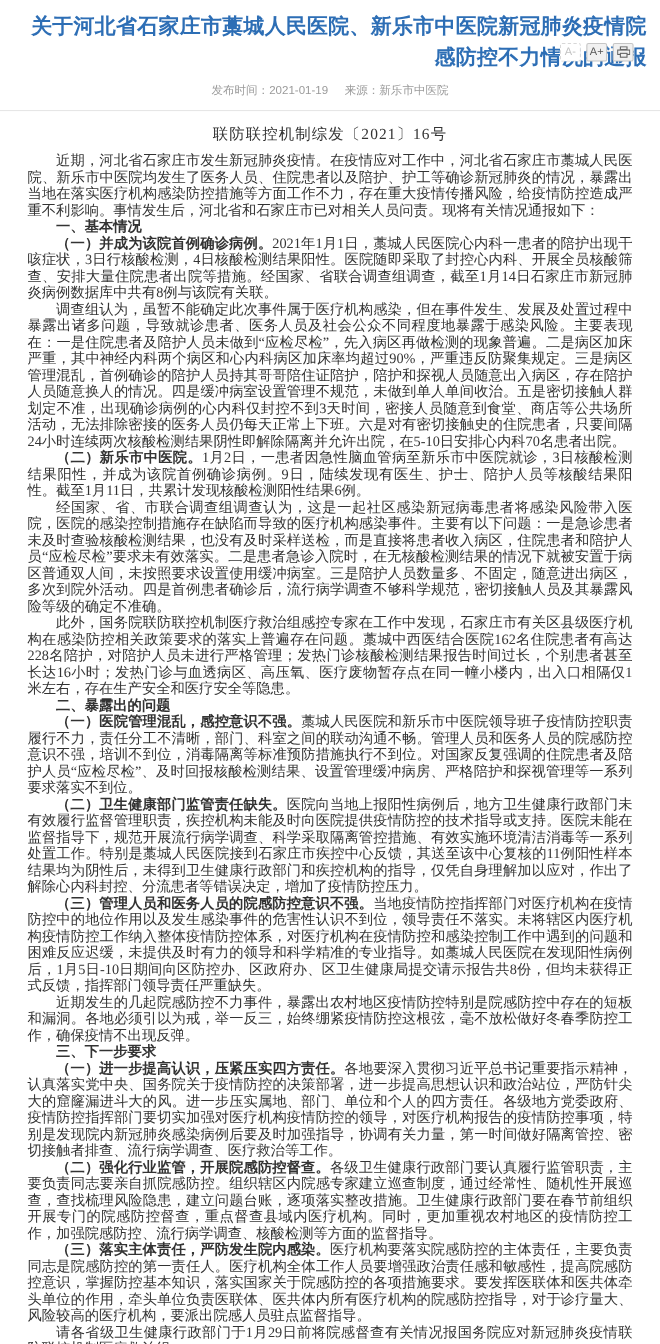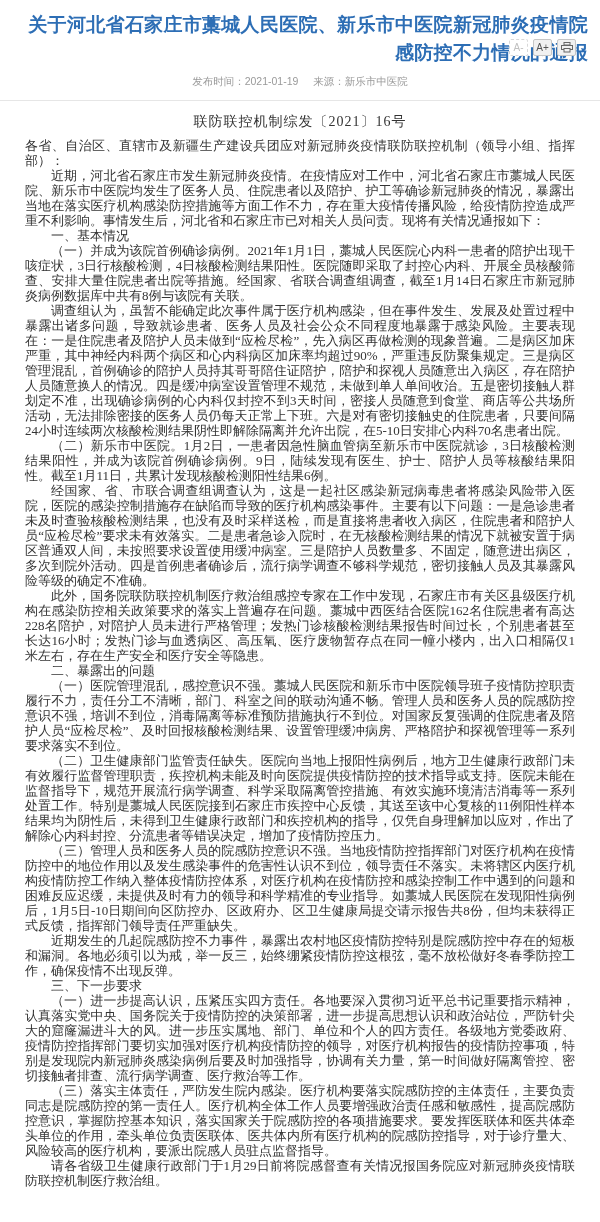--- a/index.html
+++ b/index.html
@@ -73,21 +73,21 @@
   .doc-body {
     padding: 0 25px;
     font-family: "Liberation Serif", "DejaVu Serif", serif;
     font-size: 13px;
     line-height: 15px;
     color: #333;
     text-align: justify;
   }
   .doc-body p { margin: 0; text-indent: 2em; }
   .doc-body p.no-indent { text-indent: 0; }
-  .doc-body b { font-weight: normal; }
+  .doc-body b { font-weight: bold; }
 </style>
 </head>
 <body>
 
 <div class="page">
 
   <h1 class="article-title">关于河北省石家庄市藁城人民医院、新乐市中医院新冠肺炎疫情院感防控不力情况的通报</h1>
 
   <div class="meta-line">
     <span>发布时间：2021-01-19</span>
@@ -106,32 +106,32 @@
         </svg>
       </span>
     </div>
   </div>
 
   <hr class="divider">
 
   <div class="doc-number">联防联控机制综发〔2021〕16号</div>
 
   <div class="doc-body">
-      <p class="no-indent">各省、自治区、直辖市及新疆生产建设兵团应对新冠肺炎疫情联防联控机制（领导小组、指挥部）：</p>
       <p>近期，河北省石家庄市发生新冠肺炎疫情。在疫情应对工作中，河北省石家庄市藁城人民医院、新乐市中医院均发生了医务人员、住院患者以及陪护、护工等确诊新冠肺炎的情况，暴露出当地在落实医疗机构感染防控措施等方面工作不力，存在重大疫情传播风险，给疫情防控造成严重不利影响。事情发生后，河北省和石家庄市已对相关人员问责。现将有关情况通报如下：</p>
       <p><b>一、基本情况</b></p>
       <p><b>（一）并成为该院首例确诊病例。</b>2021年1月1日，藁城人民医院心内科一患者的陪护出现干咳症状，3日行核酸检测，4日核酸检测结果阳性。医院随即采取了封控心内科、开展全员核酸筛查、安排大量住院患者出院等措施。经国家、省联合调查组调查，截至1月14日石家庄市新冠肺炎病例数据库中共有8例与该院有关联。</p>
       <p>调查组认为，虽暂不能确定此次事件属于医疗机构感染，但在事件发生、发展及处置过程中暴露出诸多问题，导致就诊患者、医务人员及社会公众不同程度地暴露于感染风险。主要表现在：一是住院患者及陪护人员未做到“应检尽检”，先入病区再做检测的现象普遍。二是病区加床严重，其中神经内科两个病区和心内科病区加床率均超过90%，严重违反防聚集规定。三是病区管理混乱，首例确诊的陪护人员持其哥哥陪住证陪护，陪护和探视人员随意出入病区，存在陪护人员随意换人的情况。四是缓冲病室设置管理不规范，未做到单人单间收治。五是密切接触人群划定不准，出现确诊病例的心内科仅封控不到3天时间，密接人员随意到食堂、商店等公共场所活动，无法排除密接的医务人员仍每天正常上下班。六是对有密切接触史的住院患者，只要间隔24小时连续两次核酸检测结果阴性即解除隔离并允许出院，在5-10日安排心内科70名患者出院。</p>
       <p><b>（二）新乐市中医院。</b>1月2日，一患者因急性脑血管病至新乐市中医院就诊，3日核酸检测结果阳性，并成为该院首例确诊病例。9日，陆续发现有医生、护士、陪护人员等核酸结果阳性。截至1月11日，共累计发现核酸检测阳性结果6例。</p>
       <p>经国家、省、市联合调查组调查认为，这是一起社区感染新冠病毒患者将感染风险带入医院，医院的感染控制措施存在缺陷而导致的医疗机构感染事件。主要有以下问题：一是急诊患者未及时查验核酸检测结果，也没有及时采样送检，而是直接将患者收入病区，住院患者和陪护人员“应检尽检”要求未有效落实。二是患者急诊入院时，在无核酸检测结果的情况下就被安置于病区普通双人间，未按照要求设置使用缓冲病室。三是陪护人员数量多、不固定，随意进出病区，多次到院外活动。四是首例患者确诊后，流行病学调查不够科学规范，密切接触人员及其暴露风险等级的确定不准确。</p>
       <p>此外，国务院联防联控机制医疗救治组感控专家在工作中发现，石家庄市有关区县级医疗机构在感染防控相关政策要求的落实上普遍存在问题。藁城中西医结合医院162名住院患者有高达228名陪护，对陪护人员未进行严格管理；发热门诊核酸检测结果报告时间过长，个别患者甚至长达16小时；发热门诊与血透病区、高压氧、医疗废物暂存点在同一幢小楼内，出入口相隔仅1米左右，存在生产安全和医疗安全等隐患。</p>
       <p><b>二、暴露出的问题</b></p>
       <p><b>（一）医院管理混乱，感控意识不强。</b>藁城人民医院和新乐市中医院领导班子疫情防控职责履行不力，责任分工不清晰，部门、科室之间的联动沟通不畅。管理人员和医务人员的院感防控意识不强，培训不到位，消毒隔离等标准预防措施执行不到位。对国家反复强调的住院患者及陪护人员“应检尽检”、及时回报核酸检测结果、设置管理缓冲病房、严格陪护和探视管理等一系列要求落实不到位。</p>
       <p><b>（二）卫生健康部门监管责任缺失。</b>医院向当地上报阳性病例后，地方卫生健康行政部门未有效履行监督管理职责，疾控机构未能及时向医院提供疫情防控的技术指导或支持。医院未能在监督指导下，规范开展流行病学调查、科学采取隔离管控措施、有效实施环境清洁消毒等一系列处置工作。特别是藁城人民医院接到石家庄市疾控中心反馈，其送至该中心复核的11例阳性样本结果均为阴性后，未得到卫生健康行政部门和疾控机构的指导，仅凭自身理解加以应对，作出了解除心内科封控、分流患者等错误决定，增加了疫情防控压力。</p>
       <p><b>（三）管理人员和医务人员的院感防控意识不强。</b>当地疫情防控指挥部门对医疗机构在疫情防控中的地位作用以及发生感染事件的危害性认识不到位，领导责任不落实。未将辖区内医疗机构疫情防控工作纳入整体疫情防控体系，对医疗机构在疫情防控和感染控制工作中遇到的问题和困难反应迟缓，未提供及时有力的领导和科学精准的专业指导。如藁城人民医院在发现阳性病例后，1月5日-10日期间向区防控办、区政府办、区卫生健康局提交请示报告共8份，但均未获得正式反馈，指挥部门领导责任严重缺失。</p>
       <p>近期发生的几起院感防控不力事件，暴露出农村地区疫情防控特别是院感防控中存在的短板和漏洞。各地必须引以为戒，举一反三，始终绷紧疫情防控这根弦，毫不放松做好冬春季防控工作，确保疫情不出现反弹。</p>
       <p><b>三、下一步要求</b></p>
       <p><b>（一）进一步提高认识，压紧压实四方责任。</b>各地要深入贯彻习近平总书记重要指示精神，认真落实党中央、国务院关于疫情防控的决策部署，进一步提高思想认识和政治站位，严防针尖大的窟窿漏进斗大的风。进一步压实属地、部门、单位和个人的四方责任。各级地方党委政府、疫情防控指挥部门要切实加强对医疗机构疫情防控的领导，对医疗机构报告的疫情防控事项，特别是发现院内新冠肺炎感染病例后要及时加强指导，协调有关力量，第一时间做好隔离管控、密切接触者排查、流行病学调查、医疗救治等工作。</p>
+      <p><b>（二）强化行业监管，开展院感防控督查。</b>各级卫生健康行政部门要认真履行监管职责，主要负责同志要亲自抓院感防控。组织辖区内院感专家建立巡查制度，通过经常性、随机性开展巡查，查找梳理风险隐患，建立问题台账，逐项落实整改措施。卫生健康行政部门要在春节前组织开展专门的院感防控督查，重点督查县域内医疗机构。同时，更加重视农村地区的疫情防控工作，加强院感防控、流行病学调查、核酸检测等方面的监督指导。</p>
       <p><b>（三）落实主体责任，严防发生院内感染。</b>医疗机构要落实院感防控的主体责任，主要负责同志是院感防控的第一责任人。医疗机构全体工作人员要增强政治责任感和敏感性，提高院感防控意识，掌握防控基本知识，落实国家关于院感防控的各项措施要求。要发挥医联体和医共体牵头单位的作用，牵头单位负责医联体、医共体内所有医疗机构的院感防控指导，对于诊疗量大、风险较高的医疗机构，要派出院感人员驻点监督指导。</p>
       <p>请各省级卫生健康行政部门于1月29日前将院感督查有关情况报国务院应对新冠肺炎疫情联防联控机制医疗救治组。</p>
     </div>
 
 </div>
 
 </body></html>

